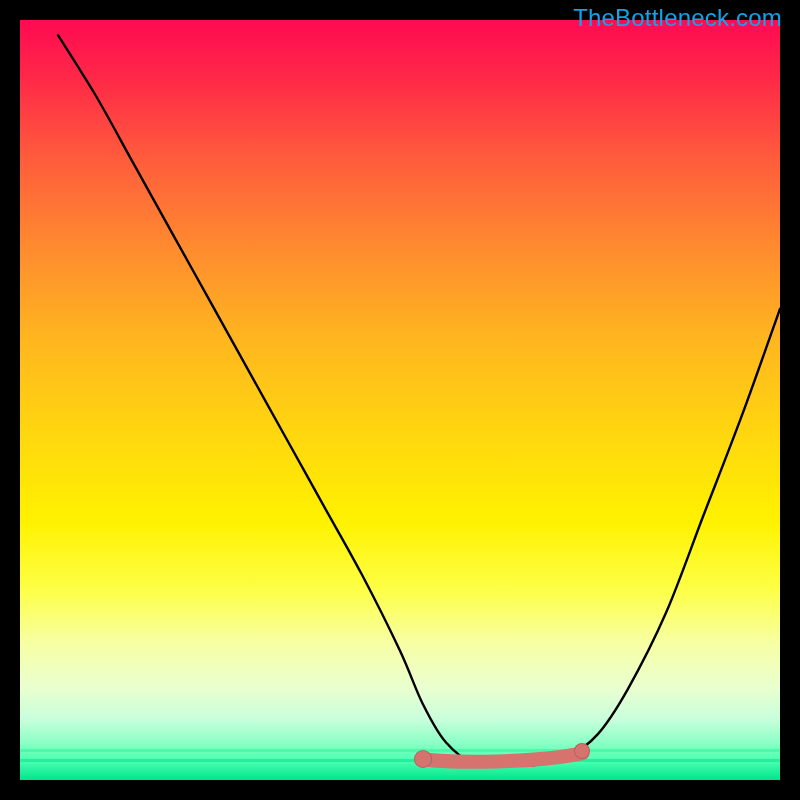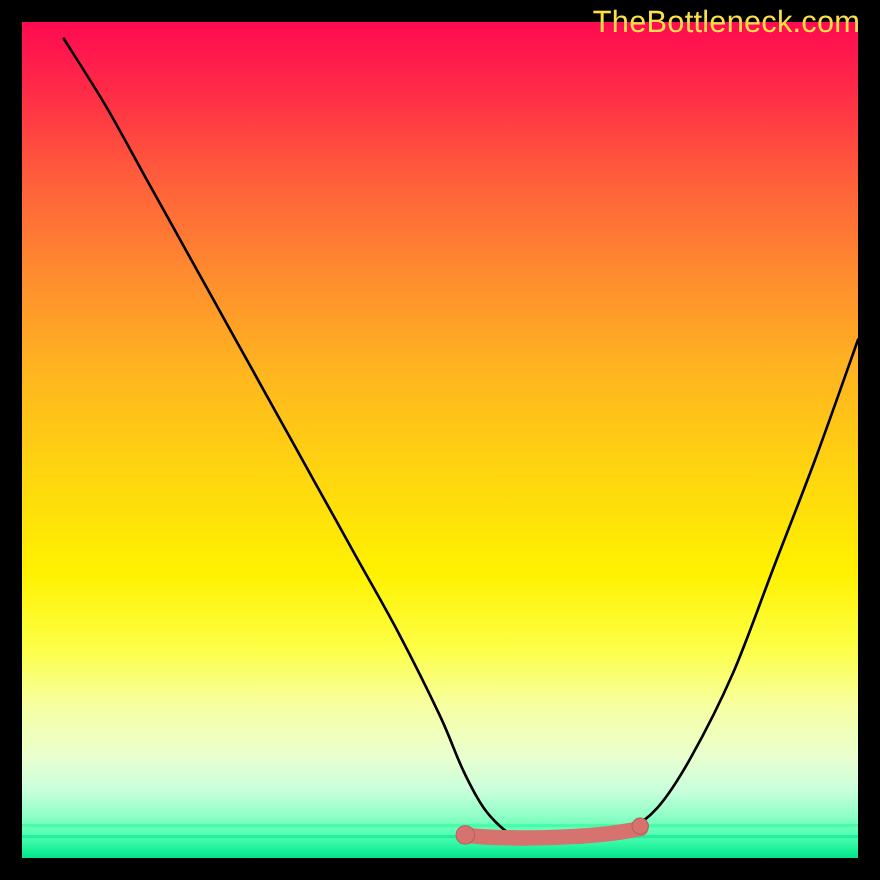--- a/index.html
+++ b/index.html
@@ -8,22 +8,22 @@
     height: 800px;
     background: #000;
     position: relative;
     font-family: Arial, Helvetica, sans-serif;
     overflow: hidden;
   }
   .watermark {
     position: absolute;
     top: 4px;
     right: 18px;
-    color: #fde047;
-    font-size: 28px;
+    color: #0ea5e9;
+    font-size: 24px;
     font-weight: 400;
     z-index: 10;
     letter-spacing: 0.2px;
     text-align: center;
   }
   .plot {
     position: absolute;
     left: 20px;
     top: 20px;
     width: 760px;

